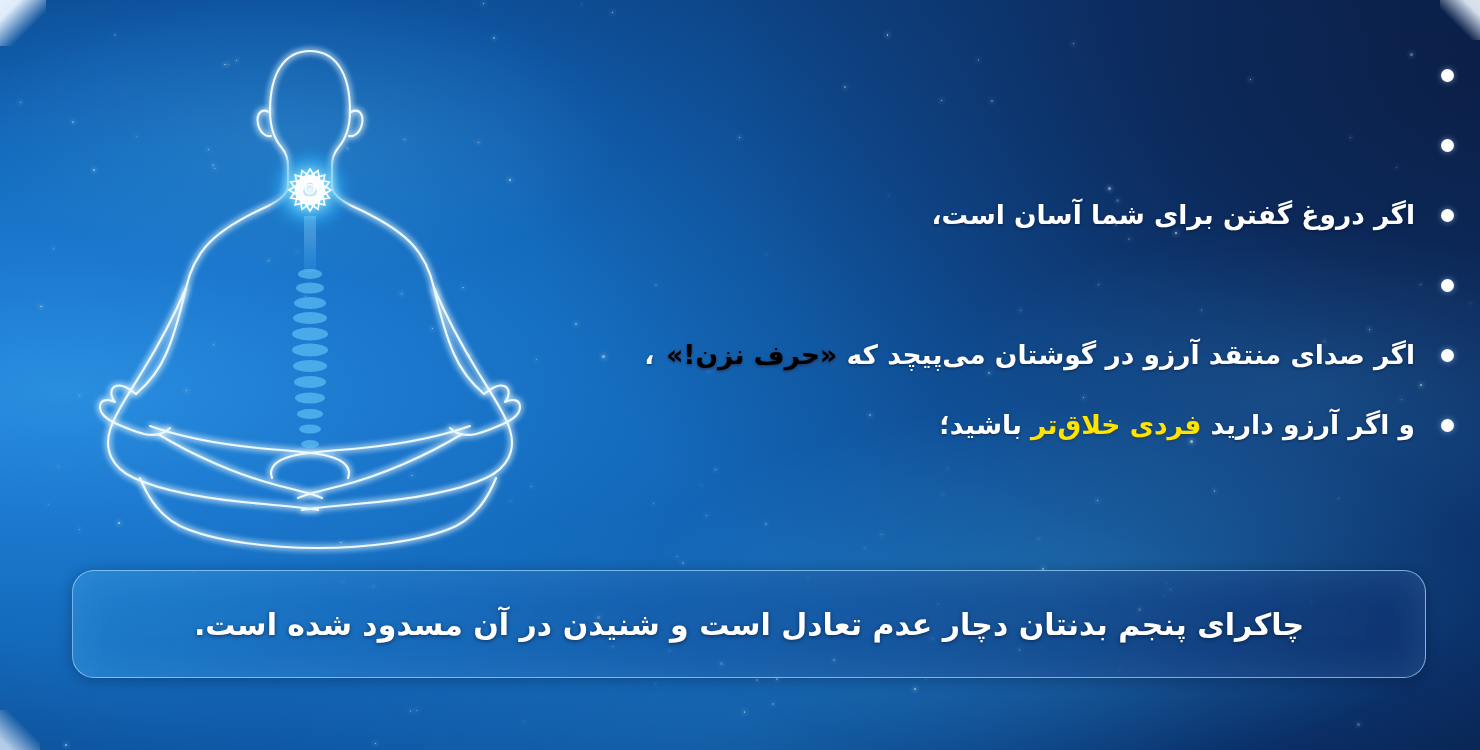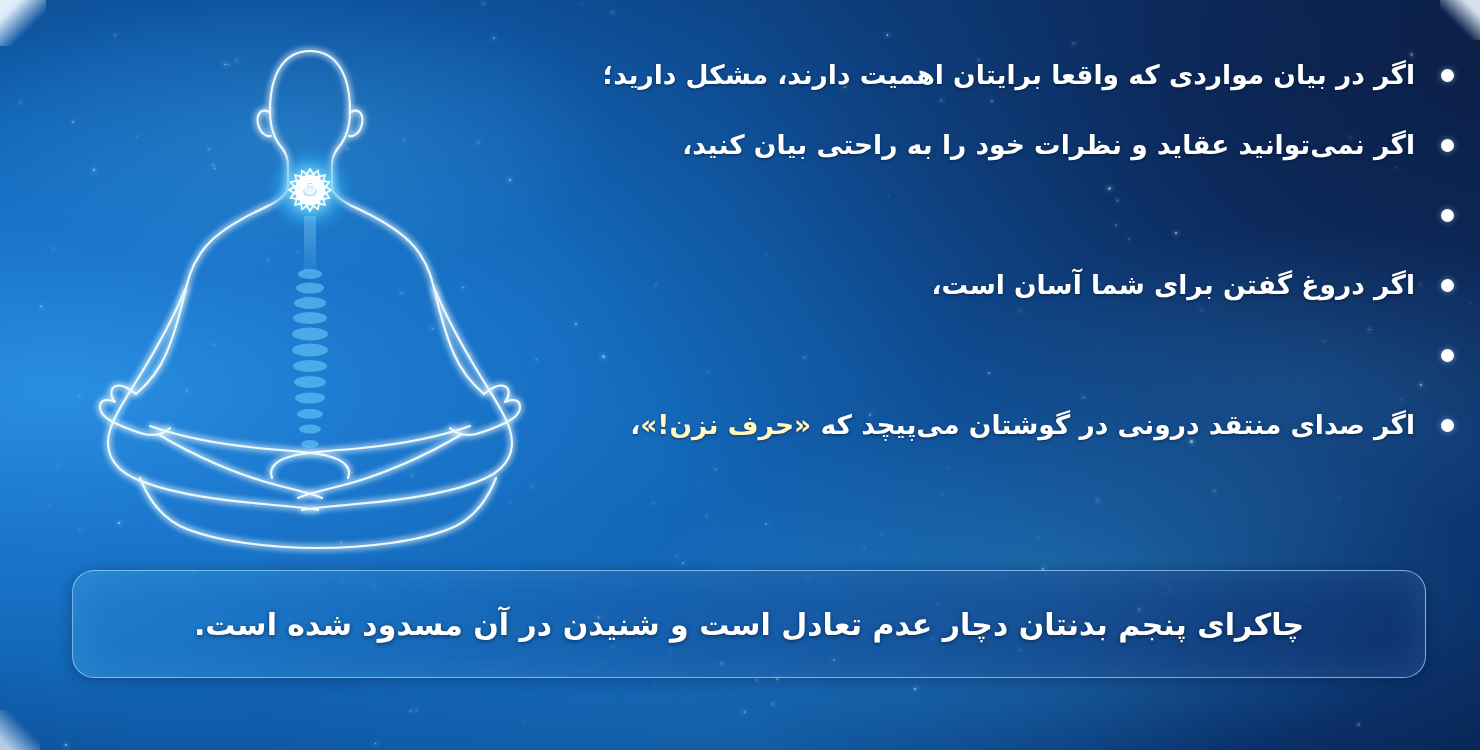--- a/index.html
+++ b/index.html
@@ -95,21 +95,21 @@
   .bullet-text{
     flex:1 1 auto;
     color:#ffffff;
     font-size:26.5px;
     font-weight:bold;
     letter-spacing:0;
     line-height:1.25;
     text-shadow:0 1px 3px rgba(2,14,34,.55);
     white-space:nowrap;
   }
-  .hl-red{color:#fef9c3;text-shadow:0 1px 3px rgba(60,0,0,.5);}
+  .hl-red{color:#000000;text-shadow:0 1px 3px rgba(60,0,0,.5);margin-left:12px;}
   .hl-yellow{color:#ffe400;text-shadow:0 1px 3px rgba(50,40,0,.45);}
 
   
   .banner{
     position:absolute;left:72px;top:570px;width:1354px;height:108px;
     border-radius:22px;
     border:1.6px solid rgba(150,215,255,.75);
     background:
       linear-gradient(95deg, rgba(40,140,215,.50) 0%, rgba(30,110,190,.42) 26%, rgba(20,72,146,.46) 58%, rgba(16,48,110,.58) 100%);
     box-shadow:inset 0 0 40px rgba(120,200,255,.18), 0 2px 14px rgba(0,10,30,.30);
@@ -416,39 +416,38 @@
           <path d="M0,-13 L11.5,7 L-11.5,7 Z"></path>
           <circle cy="-1" r="4.5"></circle>
         </g>
       </g>
     </svg>
   </div>
 
   <ul class="bullet-list" id="bullet-list">
       <li class="bullet-item">
         <span class="bullet-dot"></span>
-        <span class="bullet-text">اگر در بیان مواردی که واقعا برایتان اهمیت دارند، مشکل دارید؛</span>
-      </li>
-      <li class="bullet-item">
-        <span class="bullet-dot"></span>
-        <span class="bullet-text">اگر نمی‌توانید عقاید و نظرات خود را به راحتی بیان کنید،</span>
       </li>
       <li class="bullet-item">
         <span class="bullet-dot"></span>
       </li>
       <li class="bullet-item">
         <span class="bullet-dot"></span>
         <span class="bullet-text">اگر دروغ گفتن برای شما آسان است،</span>
       </li>
       <li class="bullet-item">
         <span class="bullet-dot"></span>
       </li>
       <li class="bullet-item">
         <span class="bullet-dot"></span>
-        <span class="bullet-text"><span>اگر صدای منتقد درونی در گوشتان می‌پیچد که </span><span class="hl-red">«حرف نزن!»</span><span>،</span></span>
+        <span class="bullet-text"><span>اگر صدای منتقد آرزو در گوشتان می‌پیچد که </span><span class="hl-red">«حرف نزن!»</span><span>،</span></span>
+      </li>
+      <li class="bullet-item">
+        <span class="bullet-dot"></span>
+        <span class="bullet-text"><span>و اگر آرزو دارید </span><span class="hl-yellow">فردی خلاق‌تر</span><span> باشید؛</span></span>
       </li>
     </ul>
 
   <div class="banner">
     <div class="banner-text">چاکرای پنجم بدنتان دچار عدم تعادل است و شنیدن در آن مسدود شده است.</div>
   </div>
 
 </div>
 
 </body></html>

